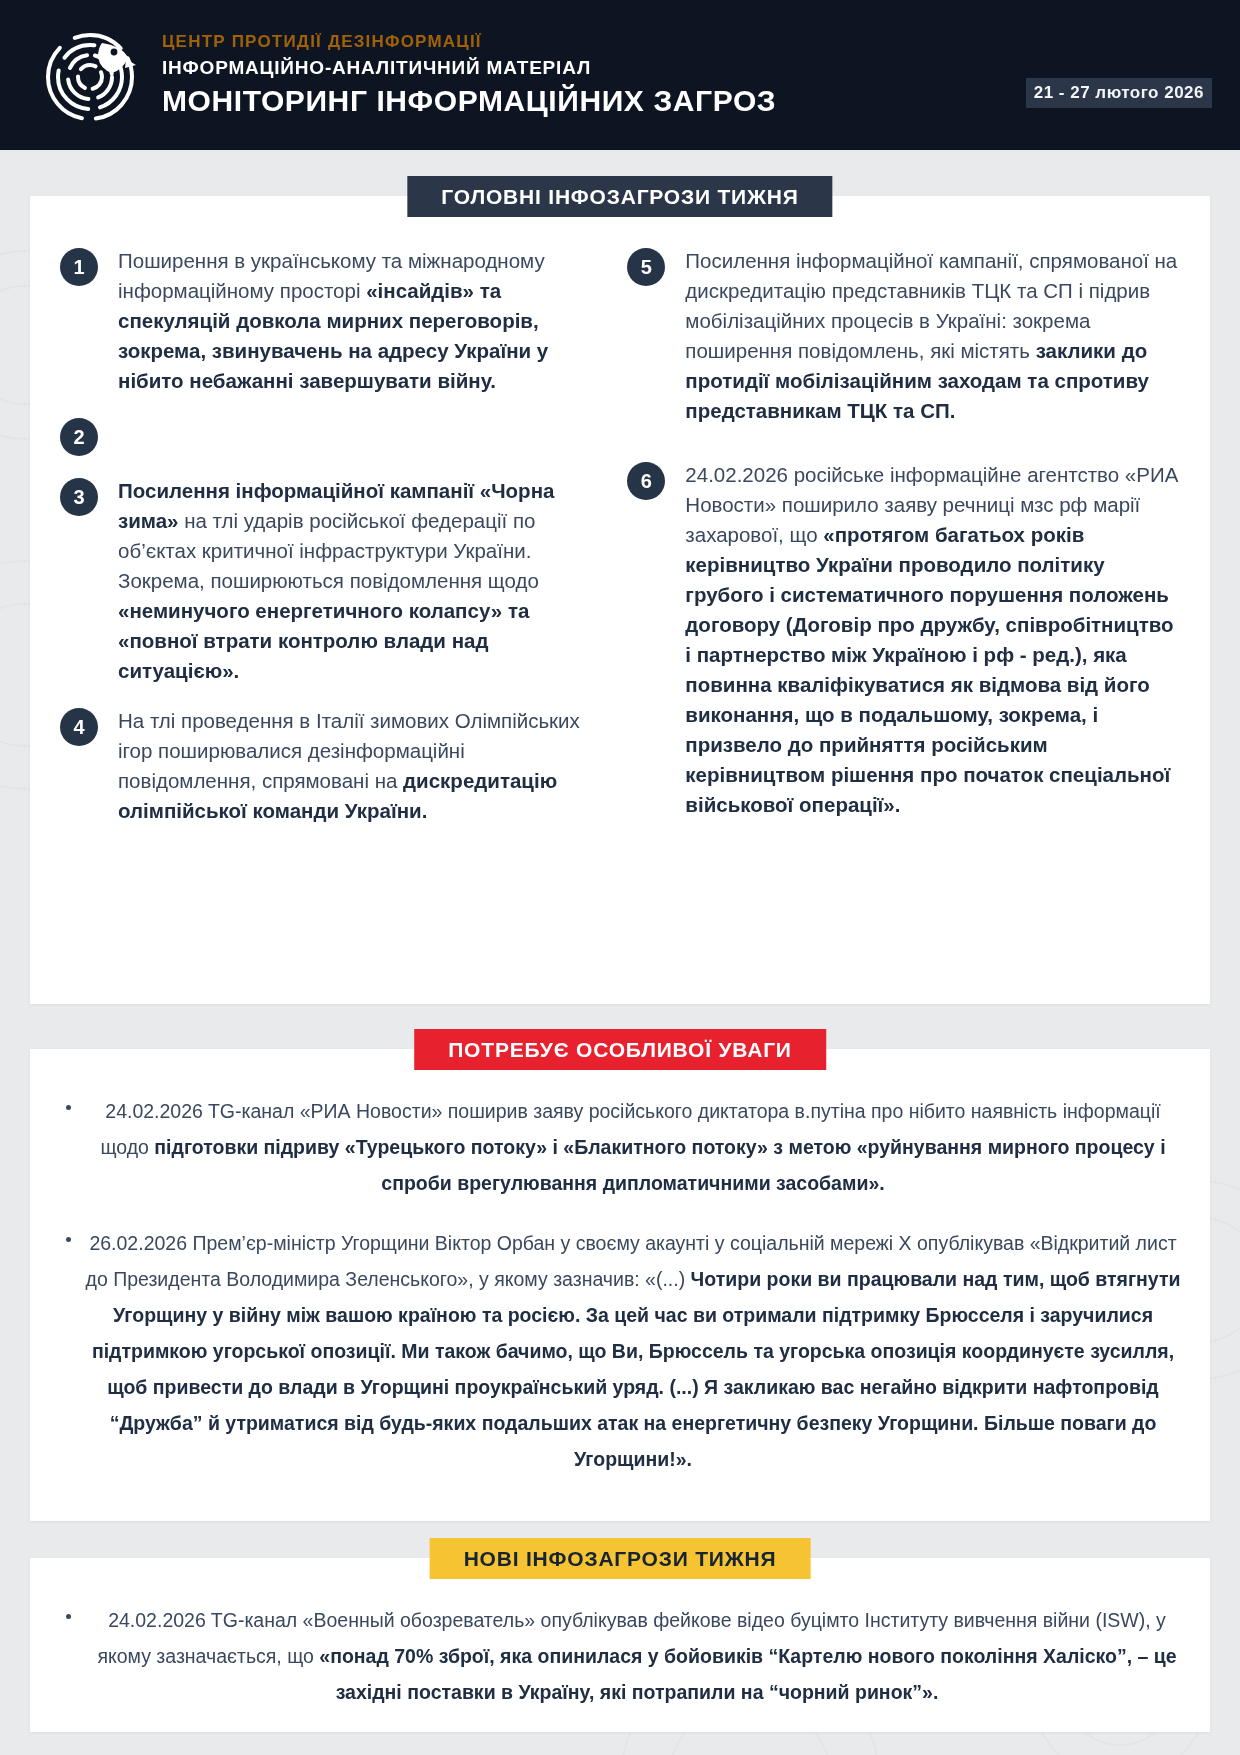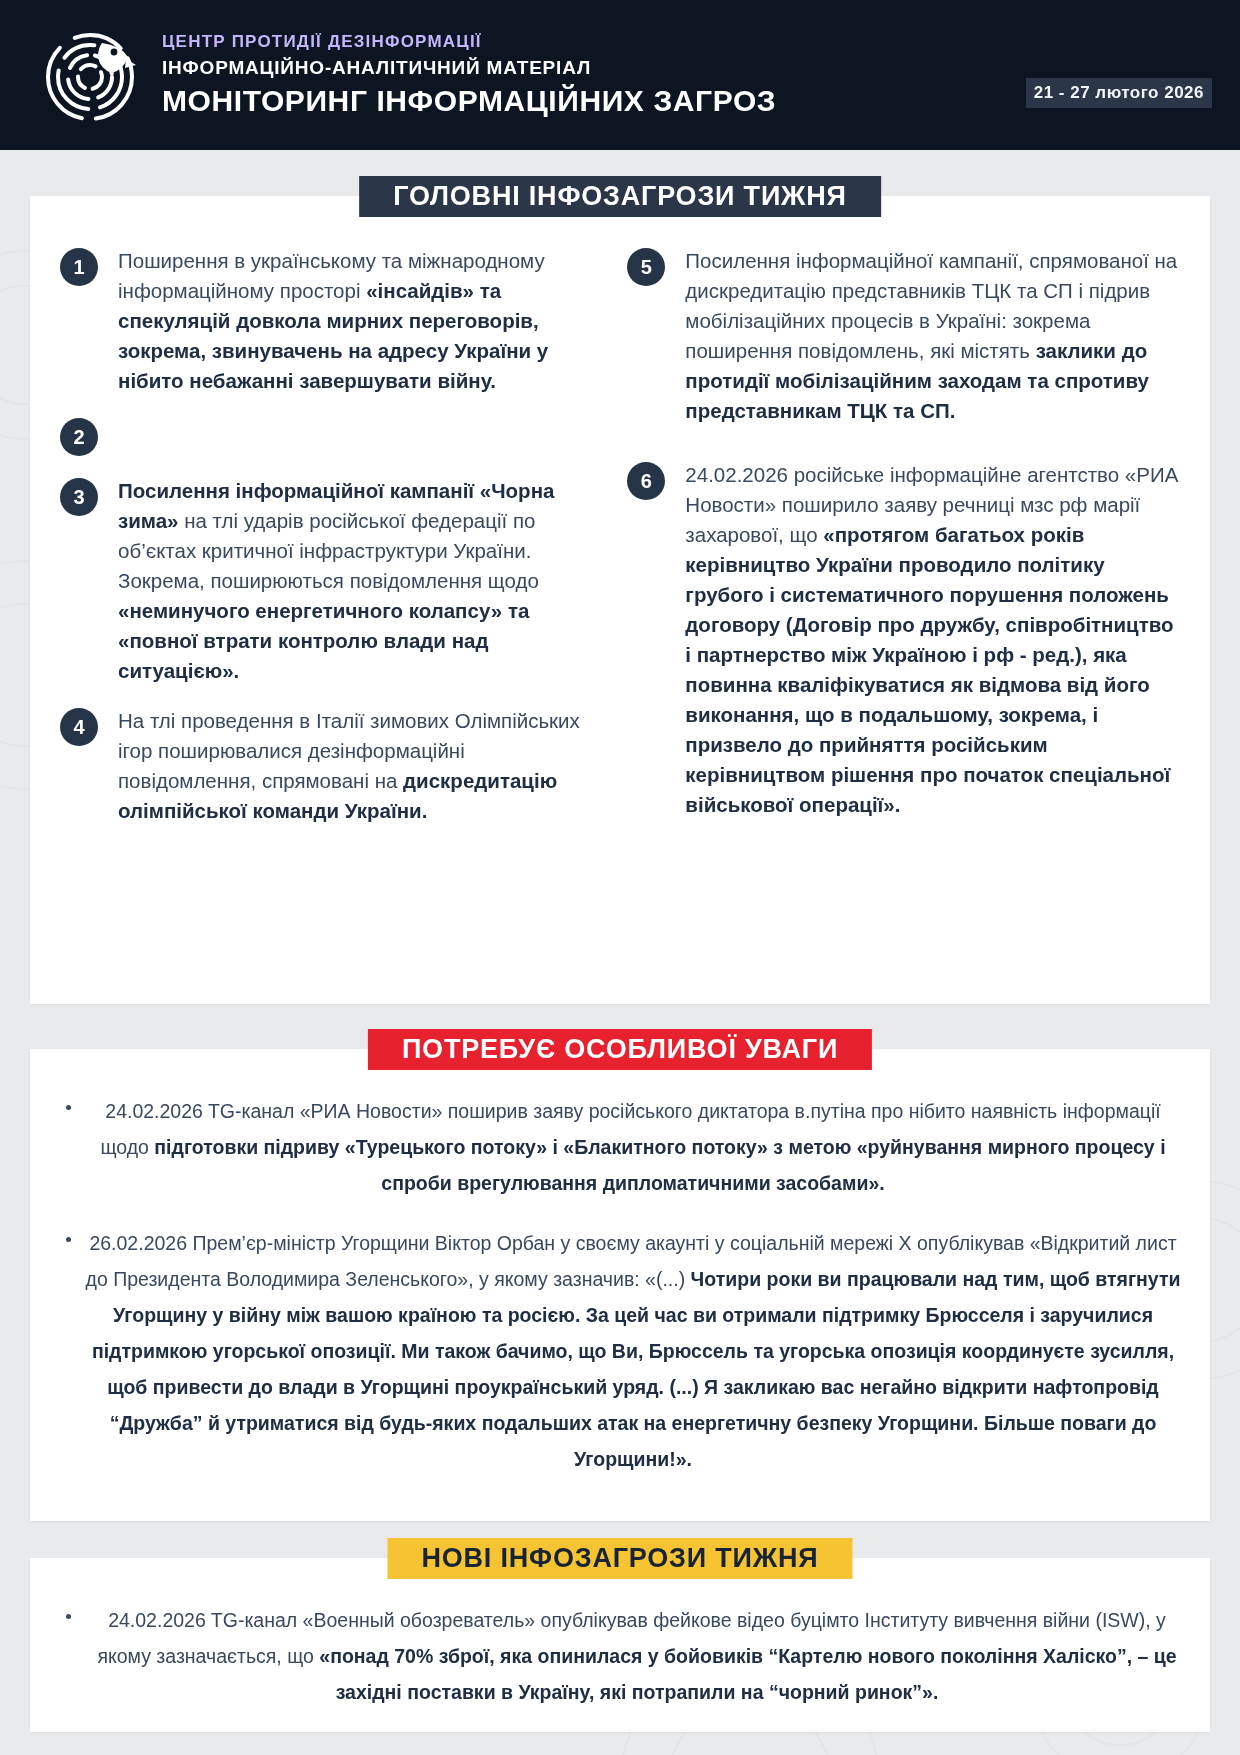--- a/index.html
+++ b/index.html
@@ -25,42 +25,42 @@
   header.masthead {
     position:relative;
     width:100%; height:150px;
     background:#0d1422;
     color:#fff;
     display:flex; align-items:center;
     padding:0 40px;
   }
   .logo-wrap { width:100px; height:100px; flex:0 0 auto; margin-right:22px; }
   .head-text { display:flex; flex-direction:column; gap:5px; }
-  .org-line { color:#c4b5fd; font-size:17px; font-weight:bold; letter-spacing:1.2px; }
+  .org-line { color:#a16207; font-size:17px; font-weight:bold; letter-spacing:1.2px; }
   .subtitle-line { color:#ffffff; font-size:19px; font-weight:bold; letter-spacing:.8px; }
   .title-line { color:#ffffff; font-size:30px; font-weight:bold; letter-spacing:.6px; }
   .date-badge {
     position:absolute; right:28px; top:78px;
     background:#2b3749; color:#f4f5f7;
     font-size:17px; font-weight:bold;
     padding:5px 8px; letter-spacing:.5px;
   }
 
   
   .card {
     position:relative;
     margin:0 30px;
     background:#ffffff;
     box-shadow:0 1px 3px rgba(0,0,0,.06);
   }
   .banner {
     position:absolute; top:-20px; left:50%; transform:translateX(-50%);
     height:41px; display:flex; align-items:center;
     padding:0 34px; white-space:nowrap;
-    font-size:27px; font-weight:bold; letter-spacing:.8px;
+    font-size:21px; font-weight:bold; letter-spacing:.8px;
   }
   .banner-navy { background:#2b3648; color:#ffffff; }
   .banner-red { background:#e8212f; color:#ffffff; }
   .banner-yellow { background:#f6c433; color:#182433; }
 
   .card-main { margin-top:46px; min-height:808px; padding:50px 30px 26px 30px; }
   .columns { display:grid; grid-template-columns:1fr 1.06fr; column-gap:46px; }
 
   .titem { display:flex; margin-bottom:20px; }
   .num {

